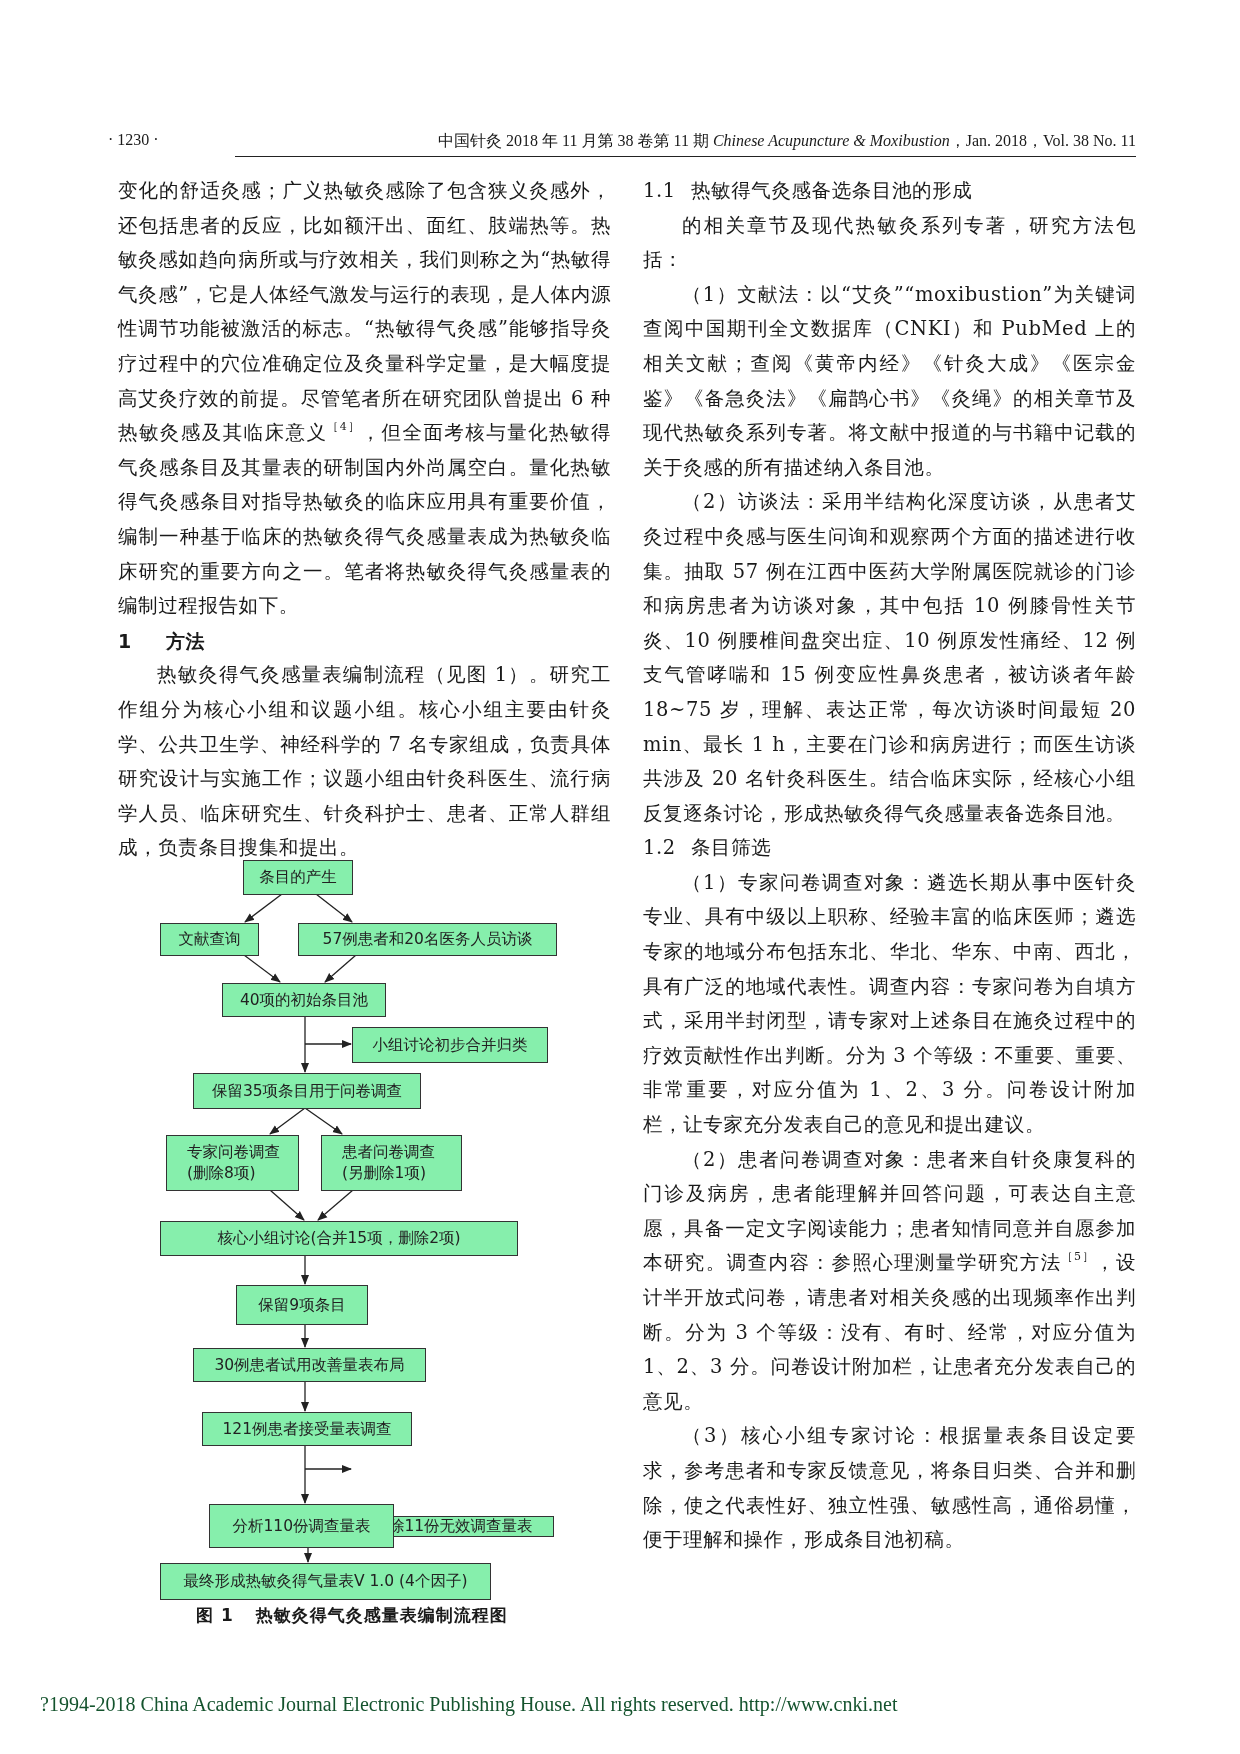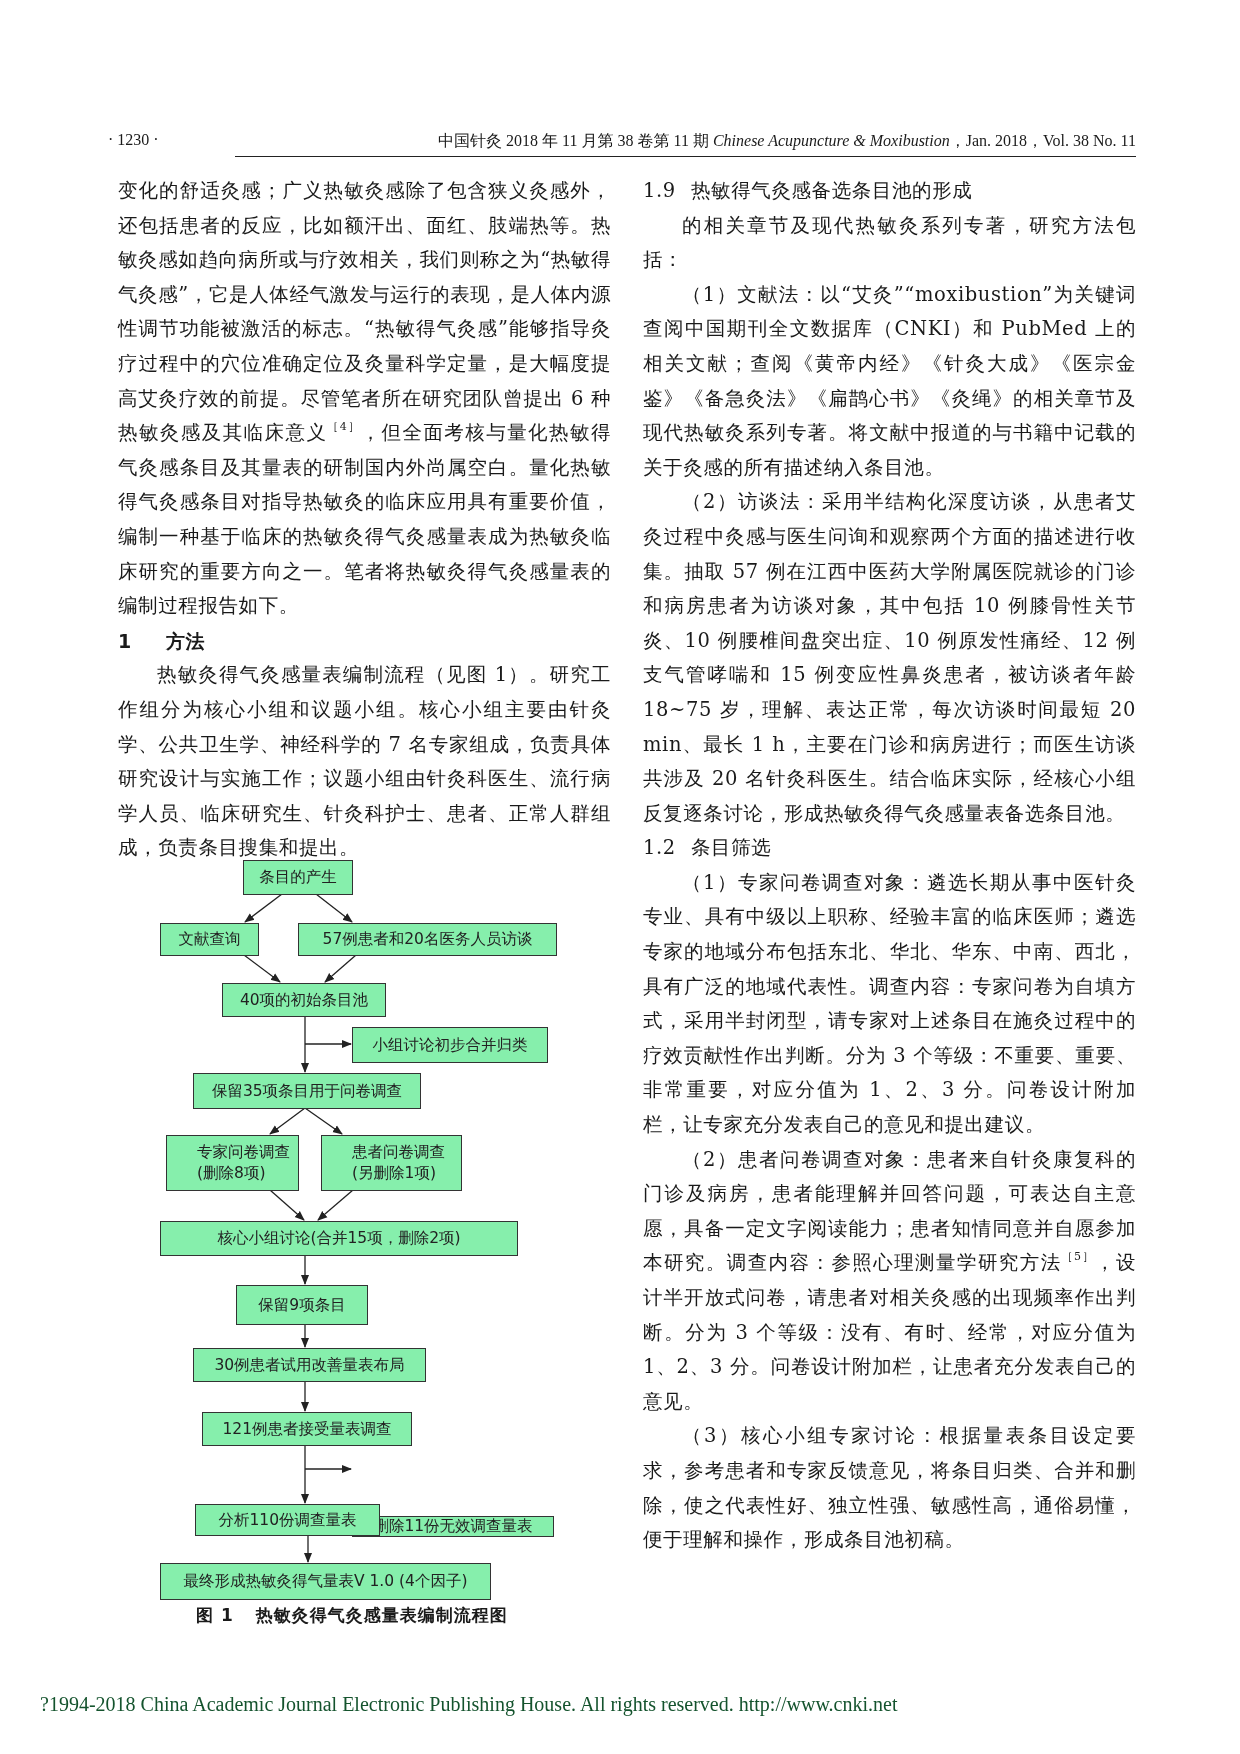--- a/index.html
+++ b/index.html
@@ -18,21 +18,21 @@
   .col .h1 { margin: 0; font-weight: bold; font-family: "DejaVu Sans", sans-serif; font-size: 19px; }
   .col .h2 { margin: 0; font-size: 19.5px; }
   .col .h1 .num, .col .h2 .num { display: inline-block; width: 48px; }
   sup { font-size: 11px; line-height: 0; vertical-align: 9px; }
 
   
   .flow { position: absolute; left: 0; top: 0; width: 1240px; height: 1754px; pointer-events: none; }
   .fbox { position: absolute; border: 1.3px solid #333; background: #86efac; box-sizing: border-box;
           display: flex; align-items: center; justify-content: center; font-family: "DejaVu Sans", sans-serif;
           font-size: 15.5px; color: #222; text-align: center; line-height: 21px; pointer-events: auto; }
-  .fbox.multi { flex-direction: column; align-items: flex-start; padding-left: 30px; }
+  .fbox.multi { flex-direction: column; align-items: flex-start; padding-left: 20px; }
   .fbox.multi span { display: block; text-align: left; }
   .caption { position: absolute; left: 196px; top: 1604px; font-family: "DejaVu Sans", sans-serif; font-weight: bold; font-size: 17px; letter-spacing: 1px; }
   .caption .fig { margin-right: 22px; }
   .footer { position: absolute; left: 40px; top: 1693px; font-family: "Liberation Serif", serif; font-size: 20px; color: #14532d; white-space: nowrap; }
 </style>
 </head>
 <body>
 
 <div class="header-left">· 1230 ·</div>
 <div class="header-right">
@@ -106,31 +106,31 @@
     </div>
   <div class="fbox" style="left:193px;top:1348px;width:233px;height:34px">
       <span>30例患者试用改善量表布局</span>
     </div>
   <div class="fbox" style="left:202px;top:1412px;width:210px;height:34px">
       <span>121例患者接受量表调查</span>
     </div>
   <div class="fbox" style="left:352px;top:1516px;width:202px;height:21px">
       <span>删除11份无效调查量表</span>
     </div>
-  <div class="fbox" style="left:195px;top:1504px;width:185px;height:32px">
+  <div class="fbox" style="left:209px;top:1504px;width:185px;height:44px">
       <span>分析110份调查量表</span>
     </div>
   <div class="fbox" style="left:160px;top:1563px;width:331px;height:37px">
       <span>最终形成热敏灸得气量表V 1.0 (4个因子)</span>
     </div>
 </div>
 <div class="caption"><span class="fig">图 1</span><span>热敏灸得气灸感量表编制流程图</span></div>
 
 <div class="col right">
-  <div class="h2"><span class="num">1.9</span><span>热敏得气灸感备选条目池的形成</span></div>
+  <div class="h2"><span class="num">1.1</span><span>热敏得气灸感备选条目池的形成</span></div>
   <p>的相关章节及现代热敏灸系列专著，研究方法包括：</p>
   <p>（1）文献法：以“艾灸”“moxibustion”为关键词查阅中国期刊全文数据库（CNKI）和 PubMed 上的相关文献；查阅《黄帝内经》《针灸大成》《医宗金鉴》《备急灸法》《扁鹊心书》《灸绳》的相关章节及现代热敏灸系列专著。将文献中报道的与书籍中记载的关于灸感的所有描述纳入条目池。</p>
   <p>（2）访谈法：采用半结构化深度访谈，从患者艾灸过程中灸感与医生问询和观察两个方面的描述进行收集。抽取 57 例在江西中医药大学附属医院就诊的门诊和病房患者为访谈对象，其中包括 10 例膝骨性关节炎、10 例腰椎间盘突出症、10 例原发性痛经、12 例支气管哮喘和 15 例变应性鼻炎患者，被访谈者年龄 18~75 岁，理解、表达正常，每次访谈时间最短 20 min、最长 1 h，主要在门诊和病房进行；而医生访谈共涉及 20 名针灸科医生。结合临床实际，经核心小组反复逐条讨论，形成热敏灸得气灸感量表备选条目池。</p>
   <div class="h2"><span class="num">1.2</span><span>条目筛选</span></div>
   <p>（1）专家问卷调查对象：遴选长期从事中医针灸专业、具有中级以上职称、经验丰富的临床医师；遴选专家的地域分布包括东北、华北、华东、中南、西北，具有广泛的地域代表性。调查内容：专家问卷为自填方式，采用半封闭型，请专家对上述条目在施灸过程中的疗效贡献性作出判断。分为 3 个等级：不重要、重要、非常重要，对应分值为 1、2、3 分。问卷设计附加栏，让专家充分发表自己的意见和提出建议。</p>
   <p><span>（2）患者问卷调查对象：患者来自针灸康复科的门诊及病房，患者能理解并回答问题，可表达自主意愿，具备一定文字阅读能力；患者知情同意并自愿参加本研究。调查内容：参照心理测量学研究方法</span><sup>［5］</sup><span>，设计半开放式问卷，请患者对相关灸感的出现频率作出判断。分为 3 个等级：没有、有时、经常，对应分值为 1、2、3 分。问卷设计附加栏，让患者充分发表自己的意见。</span></p>
   <p>（3）核心小组专家讨论：根据量表条目设定要求，参考患者和专家反馈意见，将条目归类、合并和删除，使之代表性好、独立性强、敏感性高，通俗易懂，便于理解和操作，形成条目池初稿。</p>
 </div>
 
 <div class="footer">?1994-2018 China Academic Journal Electronic Publishing House. All rights reserved.    http://www.cnki.net</div>

